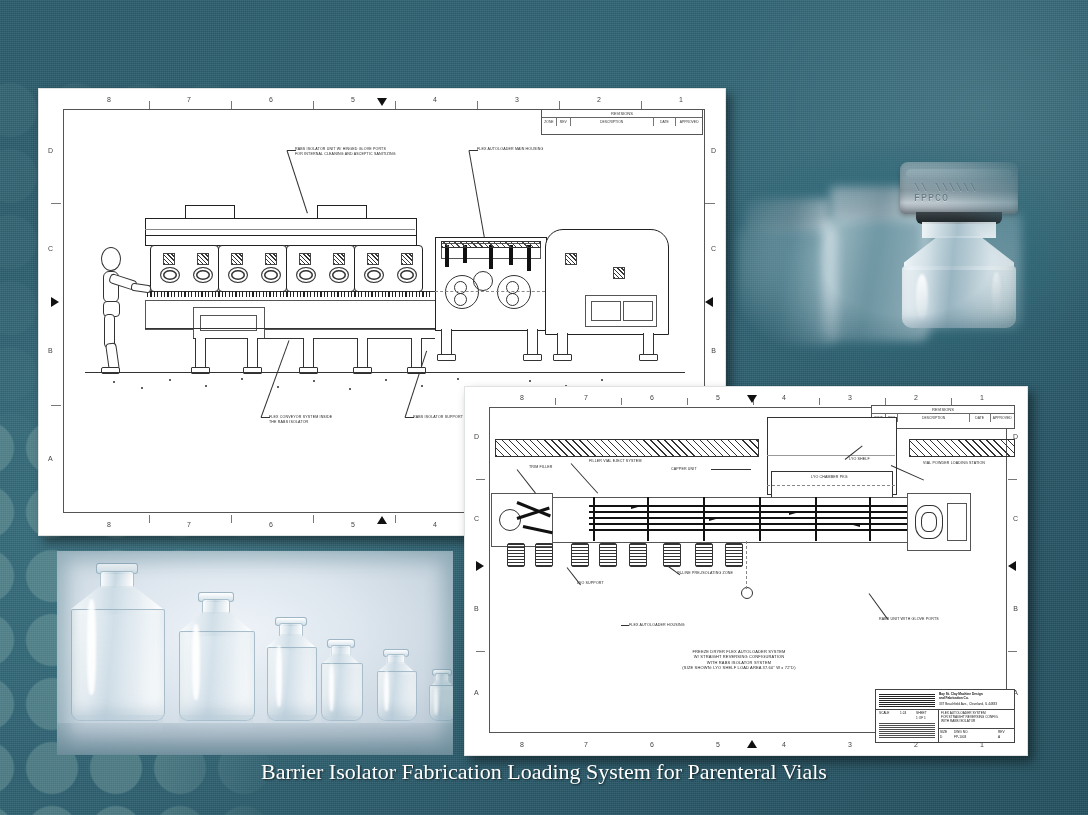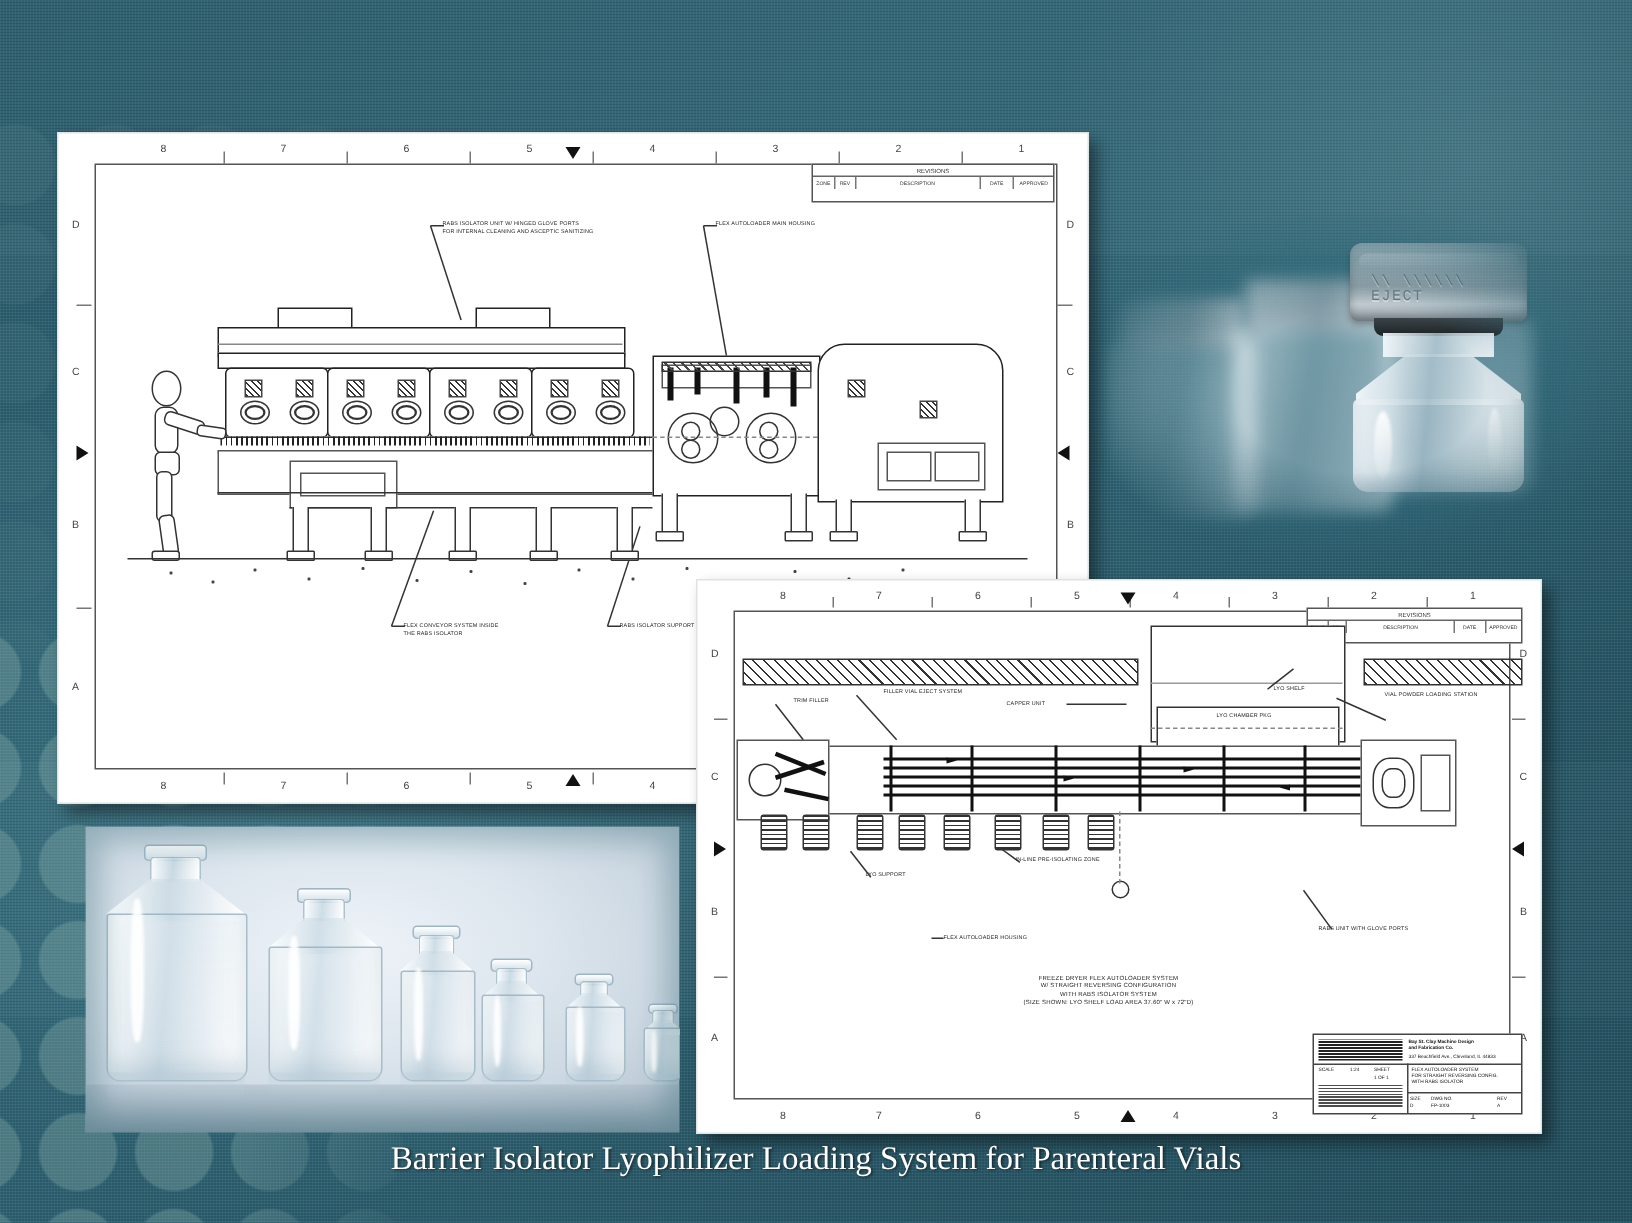--- a/index.html
+++ b/index.html
@@ -299,21 +299,21 @@
   <div class="blurvial bv-body" style="left:96px;top:76px;width:108px;height:124px;"></div>
 
   <div class="blurvial bv-cap" style="left:202px;top:38px;width:86px;height:34px;opacity:.6;"></div>
   <div class="blurvial bv-body" style="left:196px;top:70px;width:100px;height:118px;opacity:.6;"></div>
 
   <div class="sharpvial" style="left:174px;top:20px;width:120px;height:175px;">
     <div class="sv-cap">
       <div class="sv-capring"></div>
     </div>
     <div class="sv-captext">\\ \\\\\\</div>
-    <div class="sv-captext" style="top:31px;">EJECT</div>
+    <div class="sv-captext" style="top:31px;">FPPCO</div>
     <div class="sv-stopper"></div>
     <div class="sv-neck"></div>
     <div class="sv-shoulder"></div>
     <div class="sv-bodyg"></div>
     <div class="sv-hl" style="left:16px;top:112px;width:12px;height:46px;"></div>
     <div class="sv-hl" style="left:92px;top:110px;width:9px;height:44px;opacity:.7;"></div>
   </div>
 </div>
 
 <div id="photo-vials">
@@ -744,13 +744,13 @@
       <div class="tbtxt" style="left:122px;top:45px;">A</div>
       <div class="tbtxt" style="left:3px;top:21px;">SCALE</div>
       <div class="tbtxt" style="left:24px;top:21px;">1:24</div>
       <div class="tbtxt" style="left:40px;top:21px;">SHEET</div>
       <div class="tbtxt" style="left:40px;top:26px;">1 OF 1</div>
       <div class="logoblock" style="left:3px;top:32px;width:56px;height:16px;opacity:.8;"></div>
     </div>
   </div>
 </div>
 
-<div id="caption">Barrier Isolator Lyophilizer Loading System for Parenteral Vials</div>
+<div id="caption">Barrier Isolator Fabrication Loading System for Parenteral Vials</div>
 
 </body></html>

